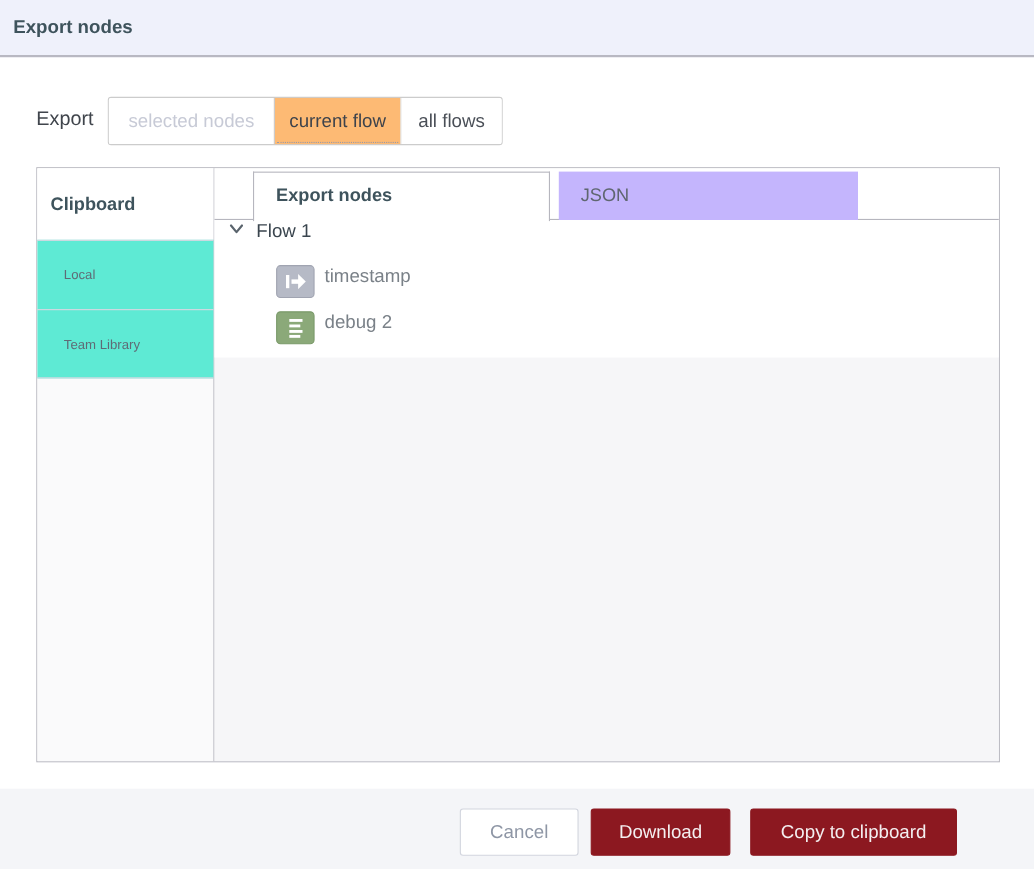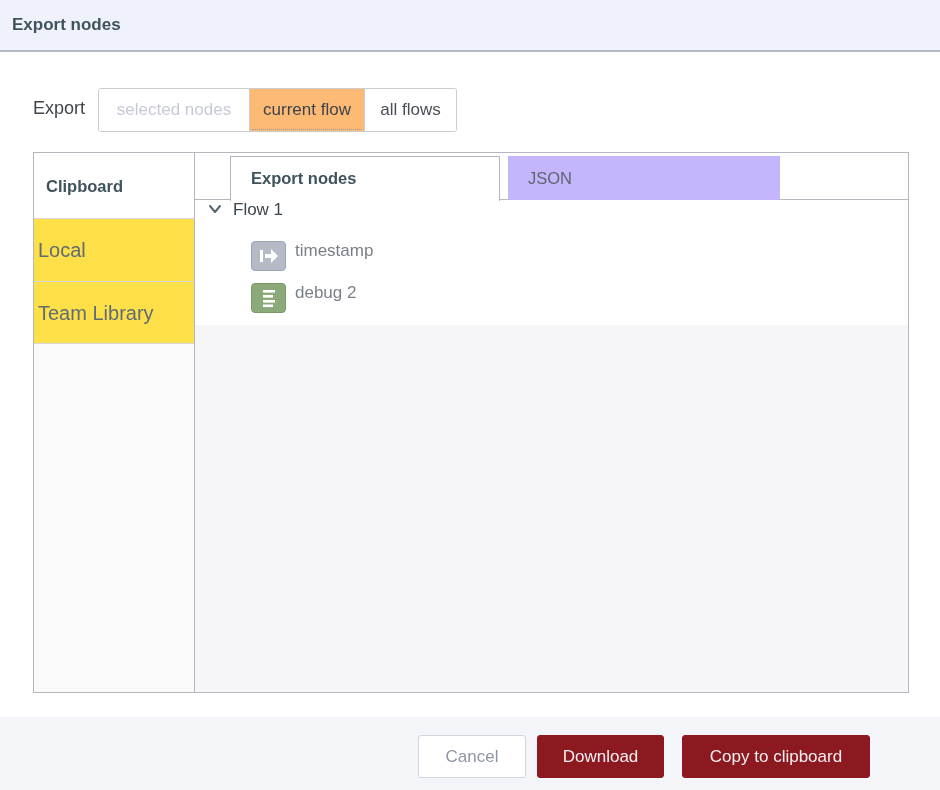--- a/index.html
+++ b/index.html
@@ -29,22 +29,22 @@
 
   
   .panel { position:absolute; left:33px; top:152px; width:876px; height:541px;
     border:1px solid #b6b6be; background:#fff; }
 
   
   .sidebar { position:absolute; left:0; top:0; bottom:0; width:161px;
     background:#fafafb; border-right:1px solid #b6b6be; }
   .sidebar-header { height:65px; background:#fff; padding:24px 0 0 12px;
     font-size:16.5px; font-weight:bold; color:#3e535c; }
-  .sidebar-item { height:63px; line-height:62px; padding-left:4px; font-size:20px;
-    color:#5f6b76; background:#fde047; border-top:1px solid #d8d8e2; cursor:pointer; }
+  .sidebar-item { height:63px; line-height:62px; padding-left:24px; font-size:12px;
+    color:#5f6b76; background:#5eead4; border-top:1px solid #d8d8e2; cursor:pointer; }
   .sidebar-item.last { border-bottom:1px solid #d8d8e2; }
 
   
   .content { position:absolute; left:161px; top:0; right:0; bottom:0; }
   .tabbar { position:absolute; left:0; right:0; top:0; height:47px; background:#fff;
     border-bottom:1px solid #b6b6be; }
   .tab { position:absolute; top:3px; font-size:16.5px; cursor:pointer; }
   .tab-active { left:35px; width:270px; height:45px; line-height:42px; background:#fff;
     border:1px solid #b6b6be; border-bottom:none; z-index:2; font-weight:bold;
     color:#3e535c; padding-left:20px; }

